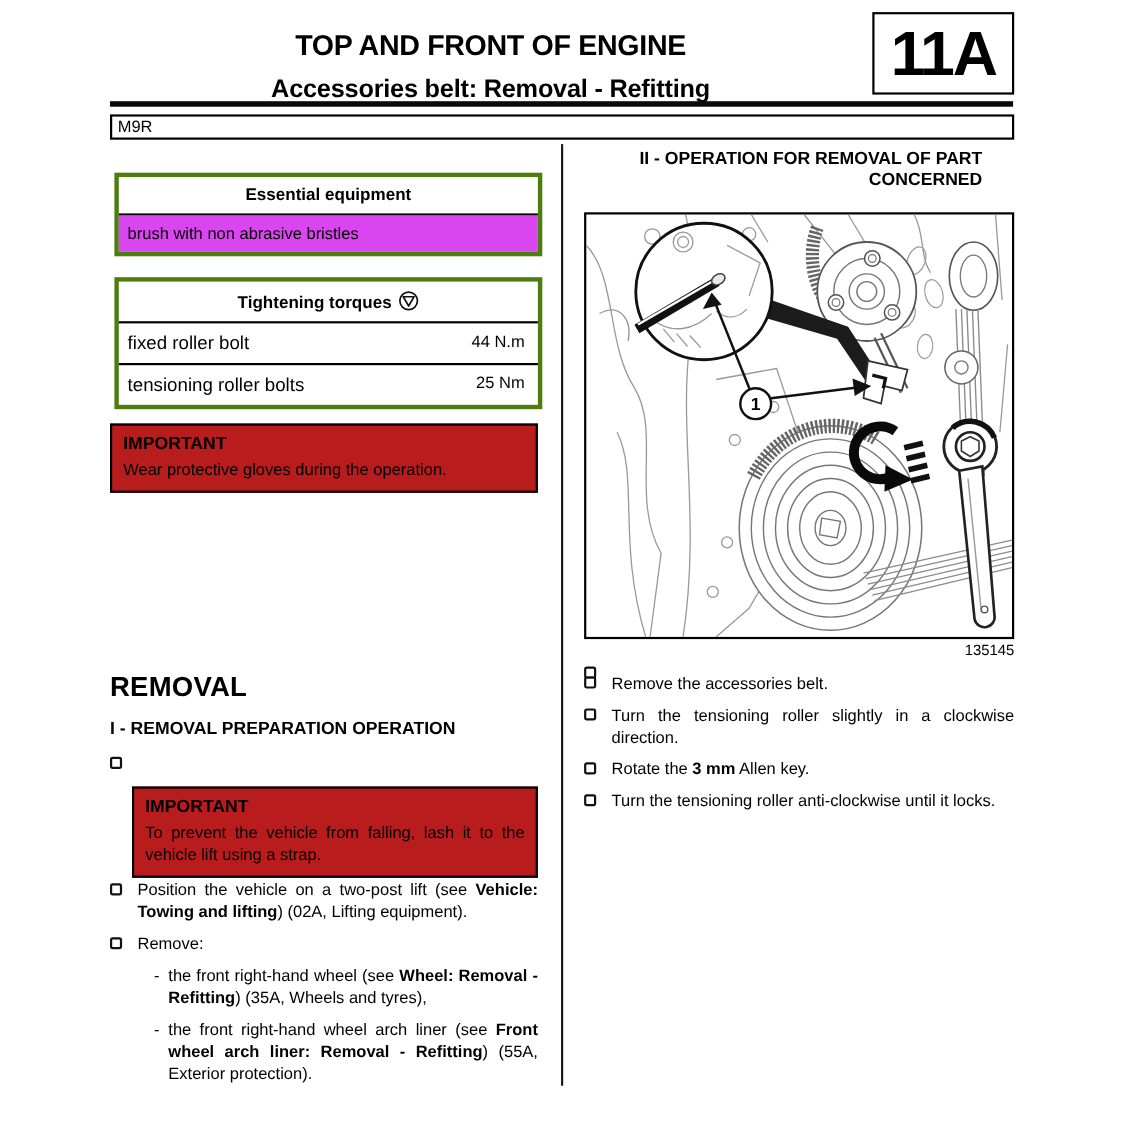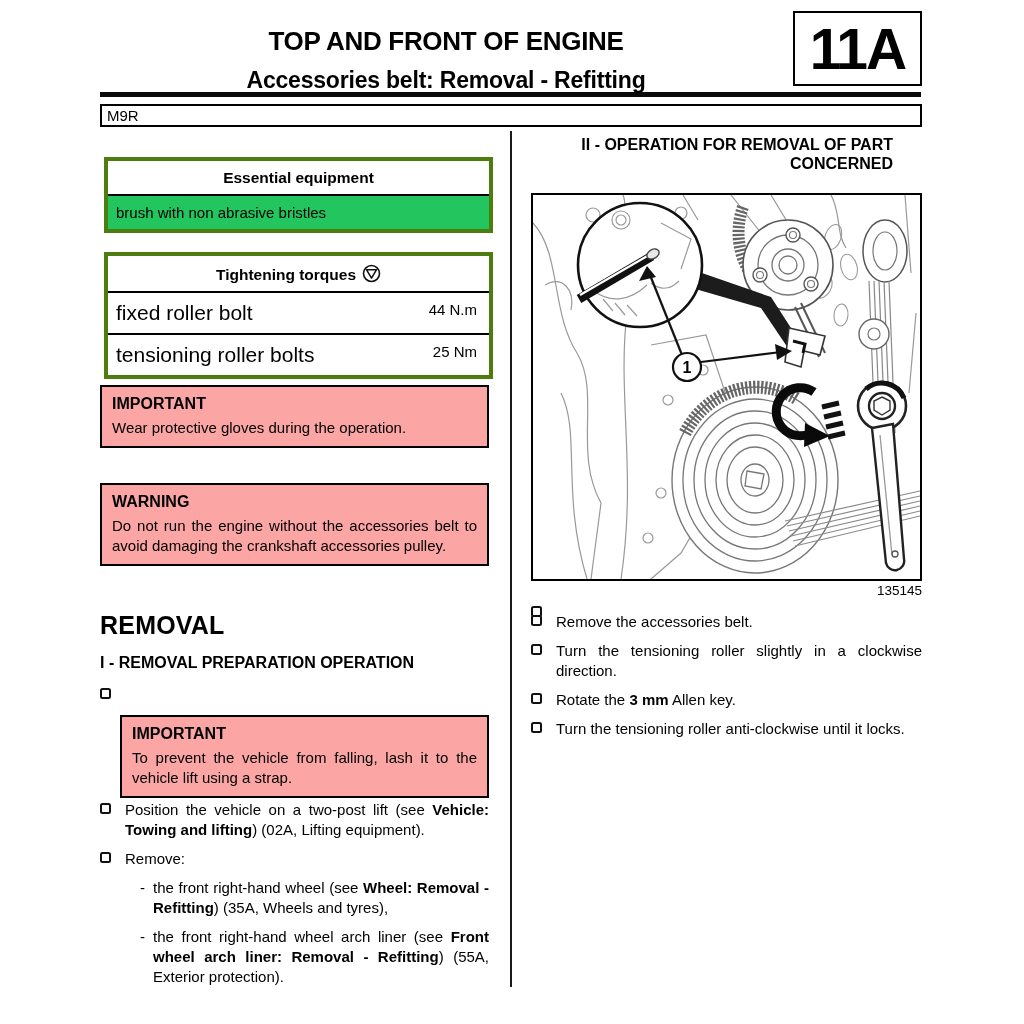--- a/index.html
+++ b/index.html
@@ -28,26 +28,26 @@
   .col-left  { position:absolute; left:100px; top:130px; width:389px; height:880px; }
   .col-right { position:absolute; left:531px; top:130px; width:391px; height:880px; }
   
   .dtable { position:absolute; left:4px; width:389px; border:4px solid #4d7c0f; background:#fff; }
   .dtable-head {
     text-align:center; font-weight:bold; font-size:15.5px;
     padding:8px 4px 7px; border-bottom:2px solid #000;
   }
   .dtable-row { display:flex; justify-content:space-between; font-size:15px; padding:8px 12px 8px 8px; }
   .dtable-row + .dtable-row { border-top:2px solid #000; }
-  .row-shaded { background:#22c55e; }
-  .tq-label { font-size:21px; }
+  .row-shaded { background:#d946ef; }
+  .tq-label { font-size:17px; }
   .tq-value { font-weight:normal; font-size:15px; }
   .torque-icon { vertical-align:-3px; margin-left:6px; }
   
-  .notice { position:absolute; border:2px solid #000; background:#fca5a5; padding:8px 10px 8px 10px; width:389px; }
+  .notice { position:absolute; border:2px solid #000; background:#b91c1c; padding:8px 10px 8px 10px; width:389px; }
   .notice-title { font-weight:bold; font-size:16px; margin-bottom:5px; }
   .notice-text { font-size:15px; line-height:20px; text-align:justify; }
   
   .h-removal { position:absolute; font-size:25px; font-weight:bold; letter-spacing:0.2px; }
   .h-section { position:absolute; font-size:16px; font-weight:bold; }
   
   .checkbox {
     display:inline-block; width:11px; height:11px; border:2px solid #111; border-radius:2.5px; background:#fff;
   }
   .lone-checkbox { position:absolute; }
@@ -107,24 +107,20 @@
         <span class="tq-label">tensioning roller bolts</span>
         <span class="tq-value">25 Nm</span>
       </div>
     </div>
 
     <div class="notice" style="top:255px;">
       <div class="notice-title">IMPORTANT</div>
       <div class="notice-text">Wear protective gloves during the operation.</div>
     </div>
 
-    <div class="notice" style="top:353px;">
-      <div class="notice-title">WARNING</div>
-      <div class="notice-text">Do not run the engine without the accessories belt to avoid damaging the crankshaft accessories pulley.</div>
-    </div>
 
     <div class="h-removal" style="top:481px;">REMOVAL</div>
     <div class="h-section" style="top:524px;">I - REMOVAL PREPARATION OPERATION</div>
 
     <span class="checkbox lone-checkbox" style="left:0; top:558px;"></span>
 
     <div class="notice" style="top:585px; left:20px; width:369px;">
       <div class="notice-title">IMPORTANT</div>
       <div class="notice-text">To prevent the vehicle from falling, lash it to the vehicle lift using a strap.</div>
     </div>

